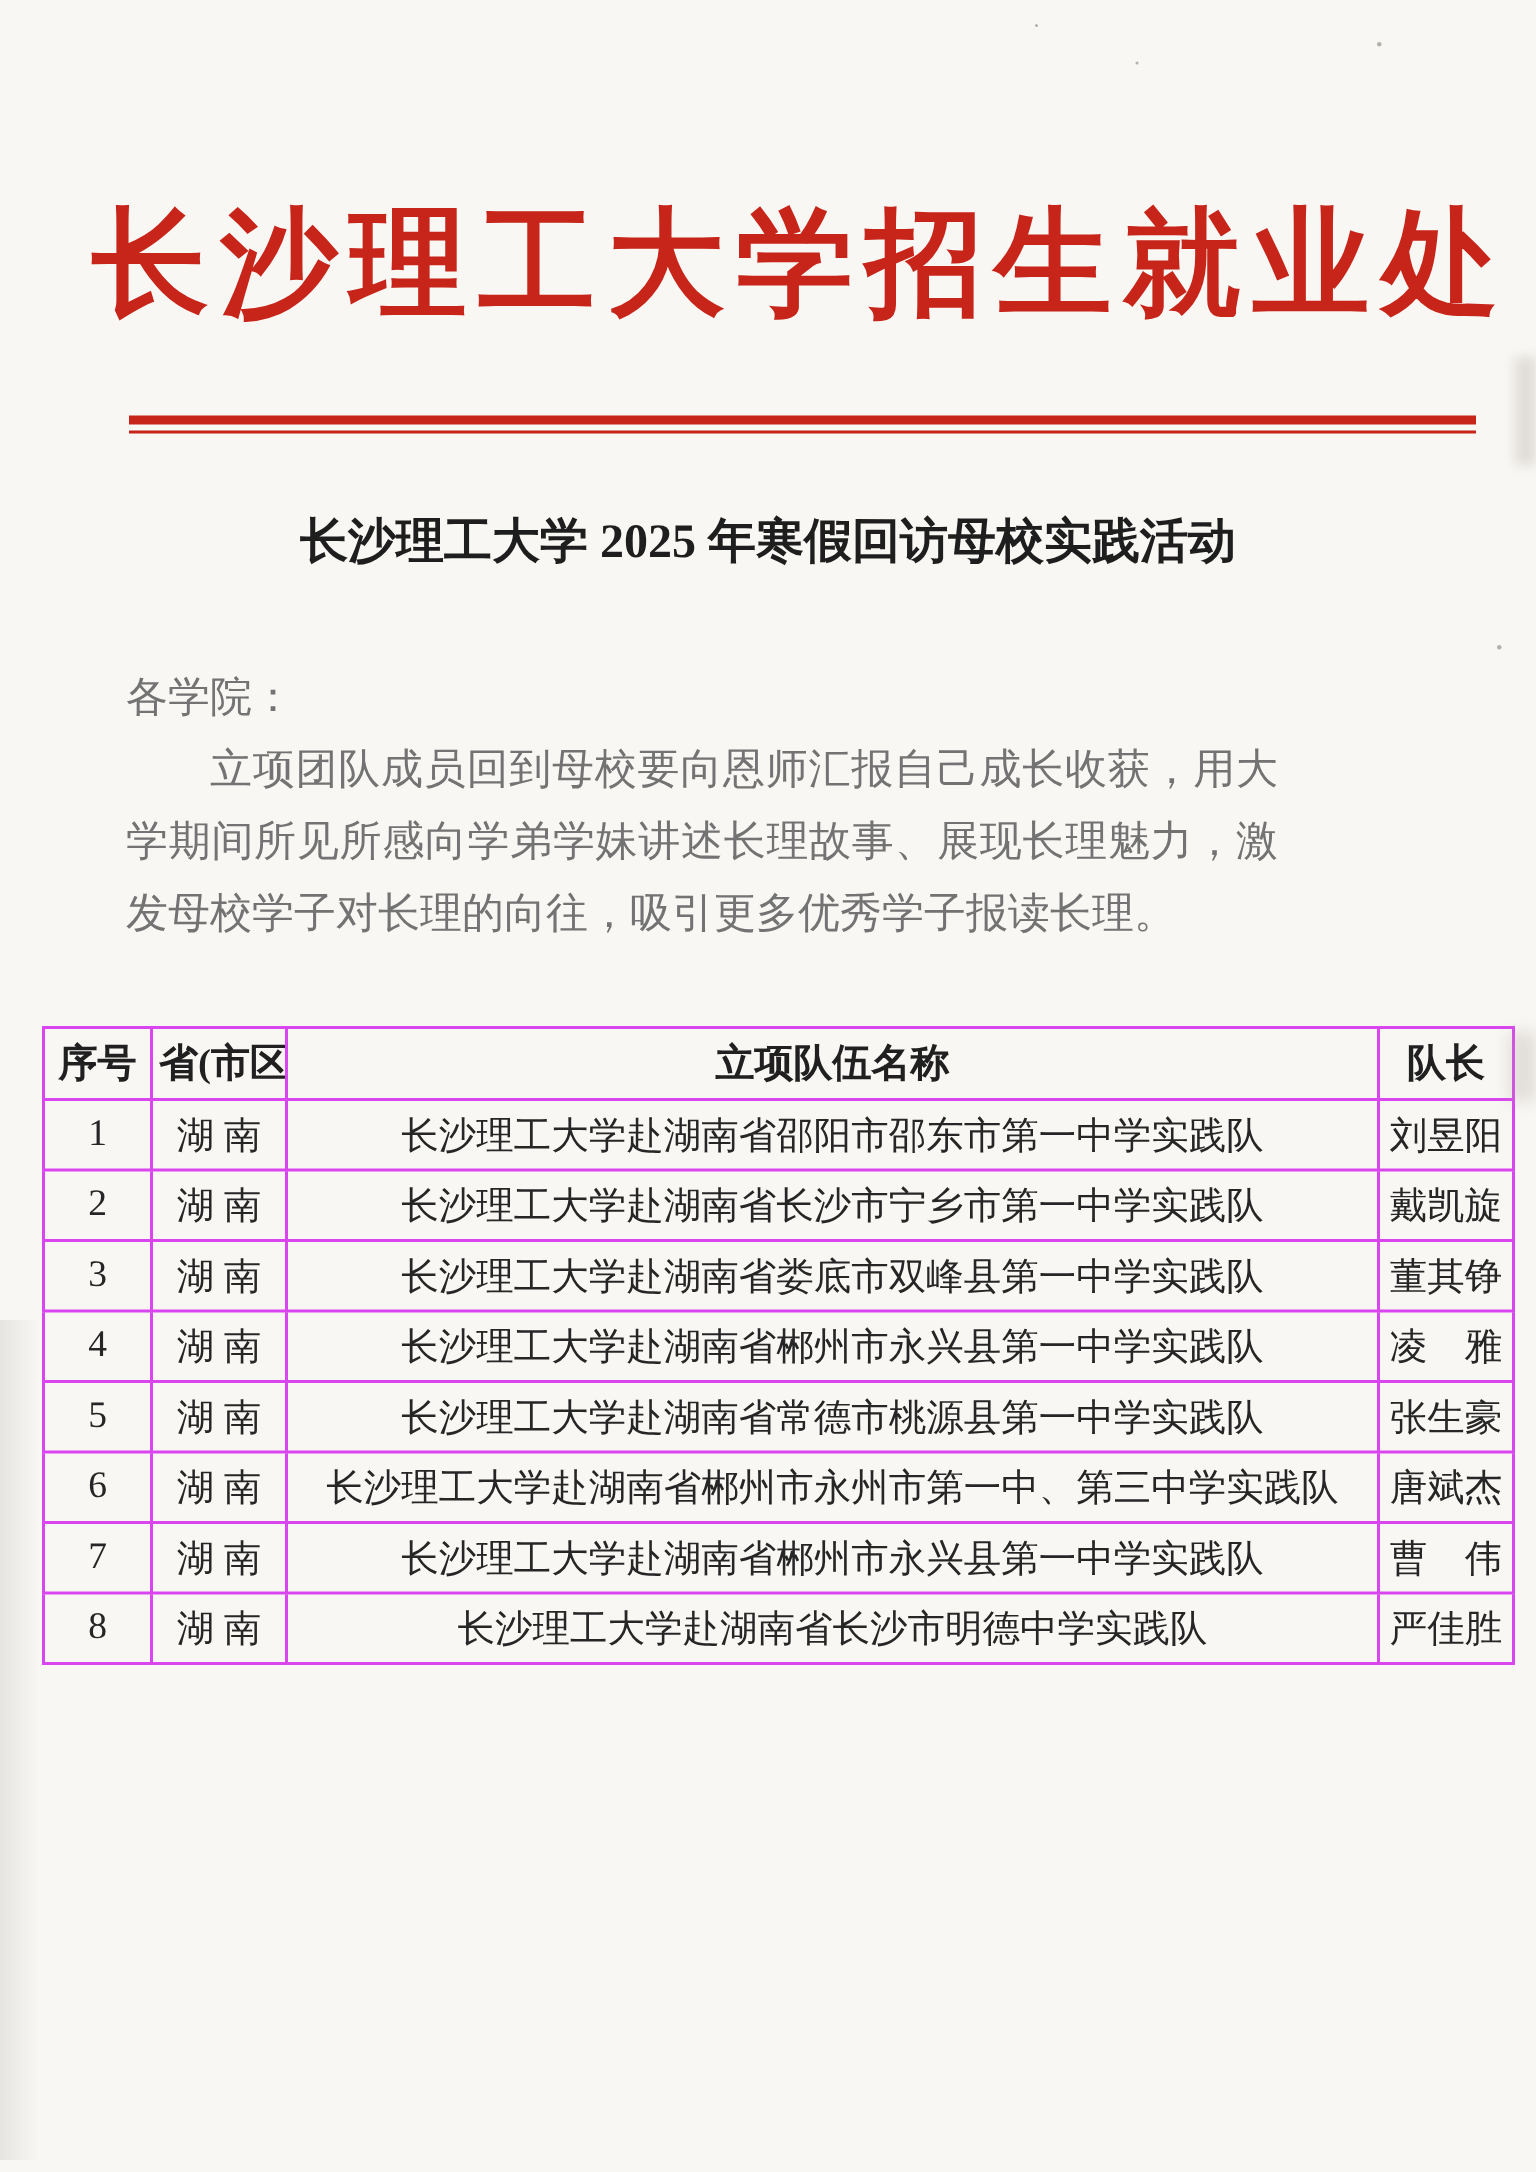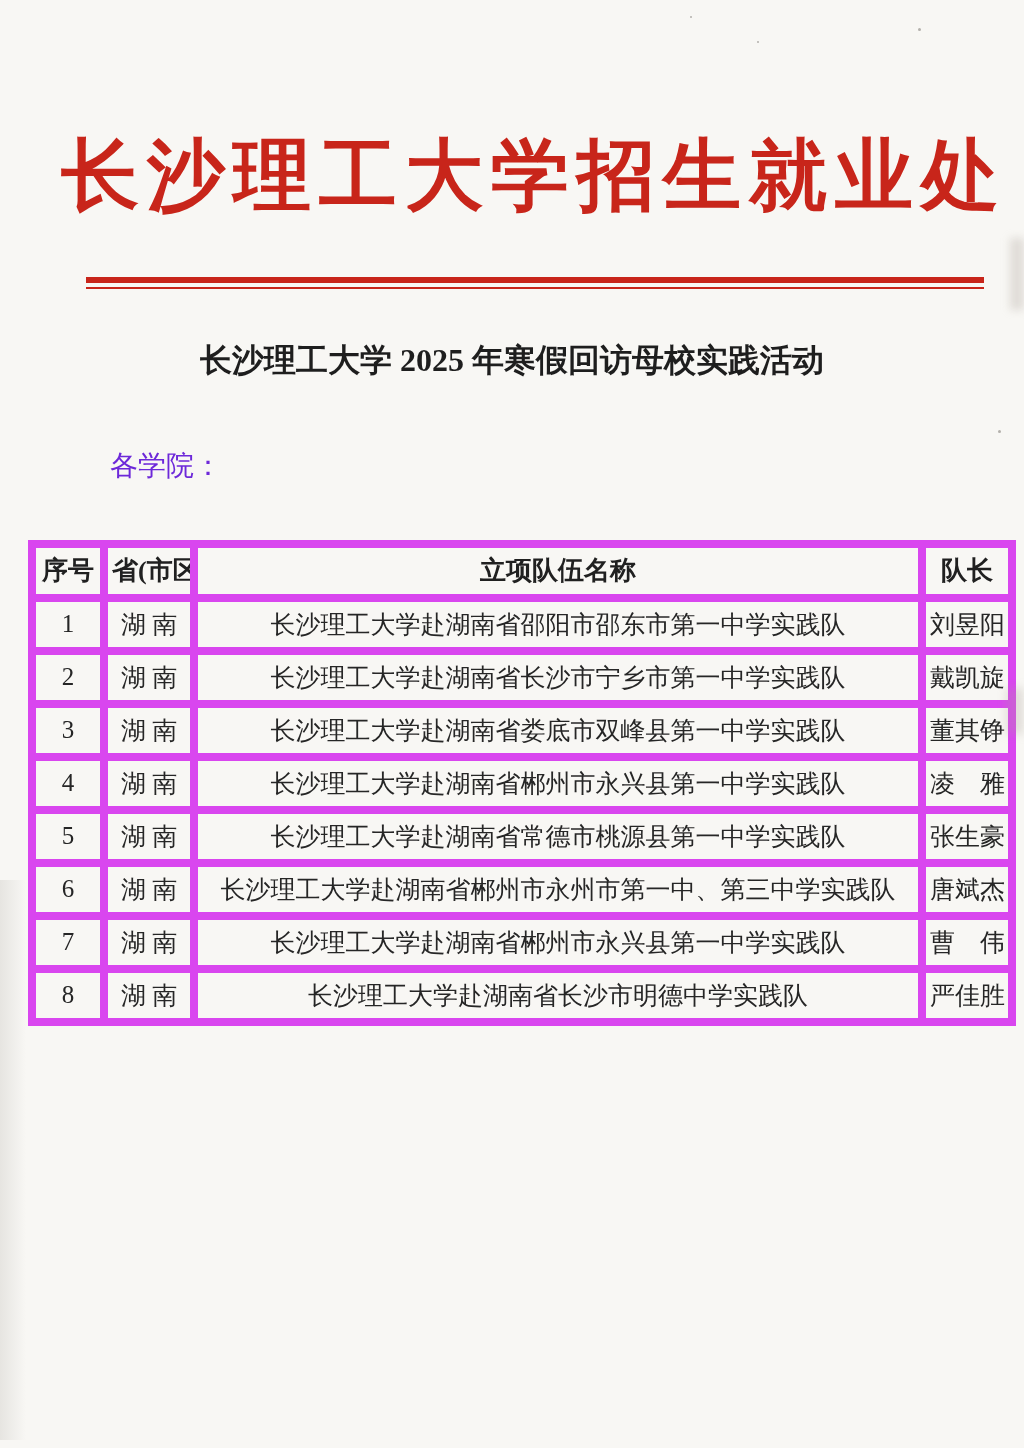--- a/index.html
+++ b/index.html
@@ -35,36 +35,36 @@
   .doc-title {
     margin-top: 46px;
     text-align: center;
     font-weight: 700;
     font-size: 32px;
     line-height: 1.58;
     color: #1e1e1e;
   }
   .body-text {
     width: 768px;
-    margin: 56px 0 0 110px;
+    margin: 56px 0 0 84px;
     font-size: 28px;
     line-height: 48px;
     text-align: justify;
-    color: #6d28d9;
+    color: #737373;
   }
   .body-text p { margin: 0; }
   p.para { text-indent: 2em; }
   table.results-table {
     margin: 50px 0 0 28px;
     width: 980px;
     border-collapse: collapse;
     table-layout: fixed;
   }
   .results-table th, .results-table td {
-    border: 8px solid #d946ef;
+    border: 2px solid #d946ef;
     text-align: center;
     vertical-align: middle;
     padding: 0 4px;
     overflow: hidden;
     white-space: nowrap;
   }
   .results-table th {
     font-size: 26px;
     font-weight: 700;
     height: 46px;
@@ -115,20 +115,21 @@
 </div>
 
 <div class="red-rule"></div>
 
 <div class="doc-title">
   <div>长沙理工大学 2025 年寒假回访母校实践活动</div>
 </div>
 
 <div class="body-text">
   <p class="salutation">各学院：</p>
+  <p class="para">立项团队成员回到母校要向恩师汇报自己成长收获，用大学期间所见所感向学弟学妹讲述长理故事、展现长理魅力，激发母校学子对长理的向往，吸引更多优秀学子报读长理。</p>
 </div>
 
 <table class="results-table">
   <colgroup>
     <col class="c-no">
       <col class="c-prov">
       <col class="c-team">
       <col class="c-lead">
   </colgroup>
   <thead>

